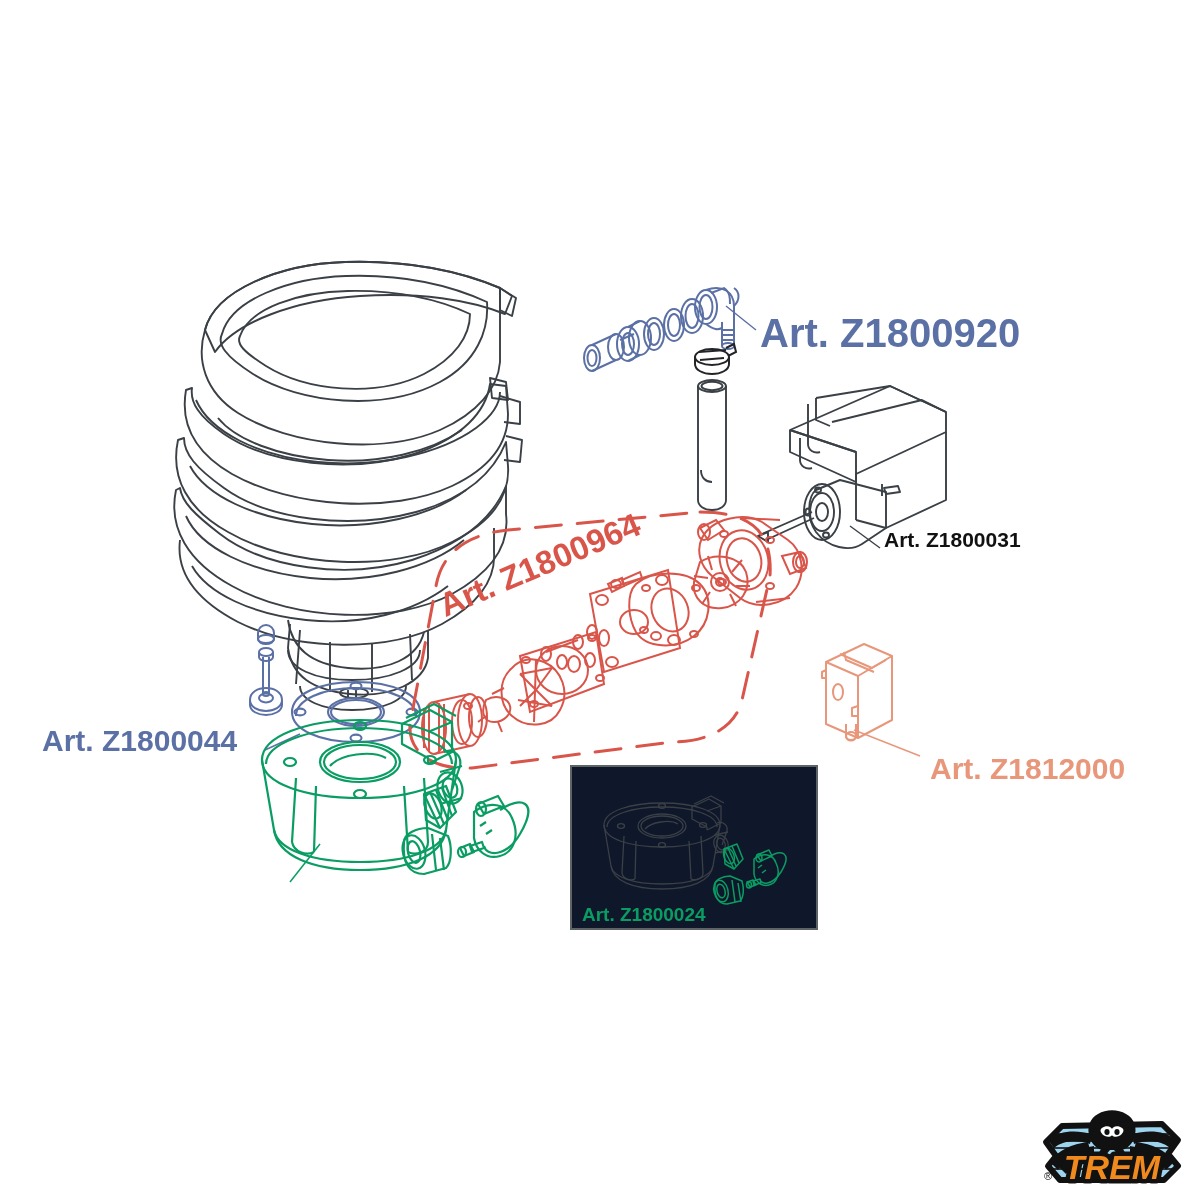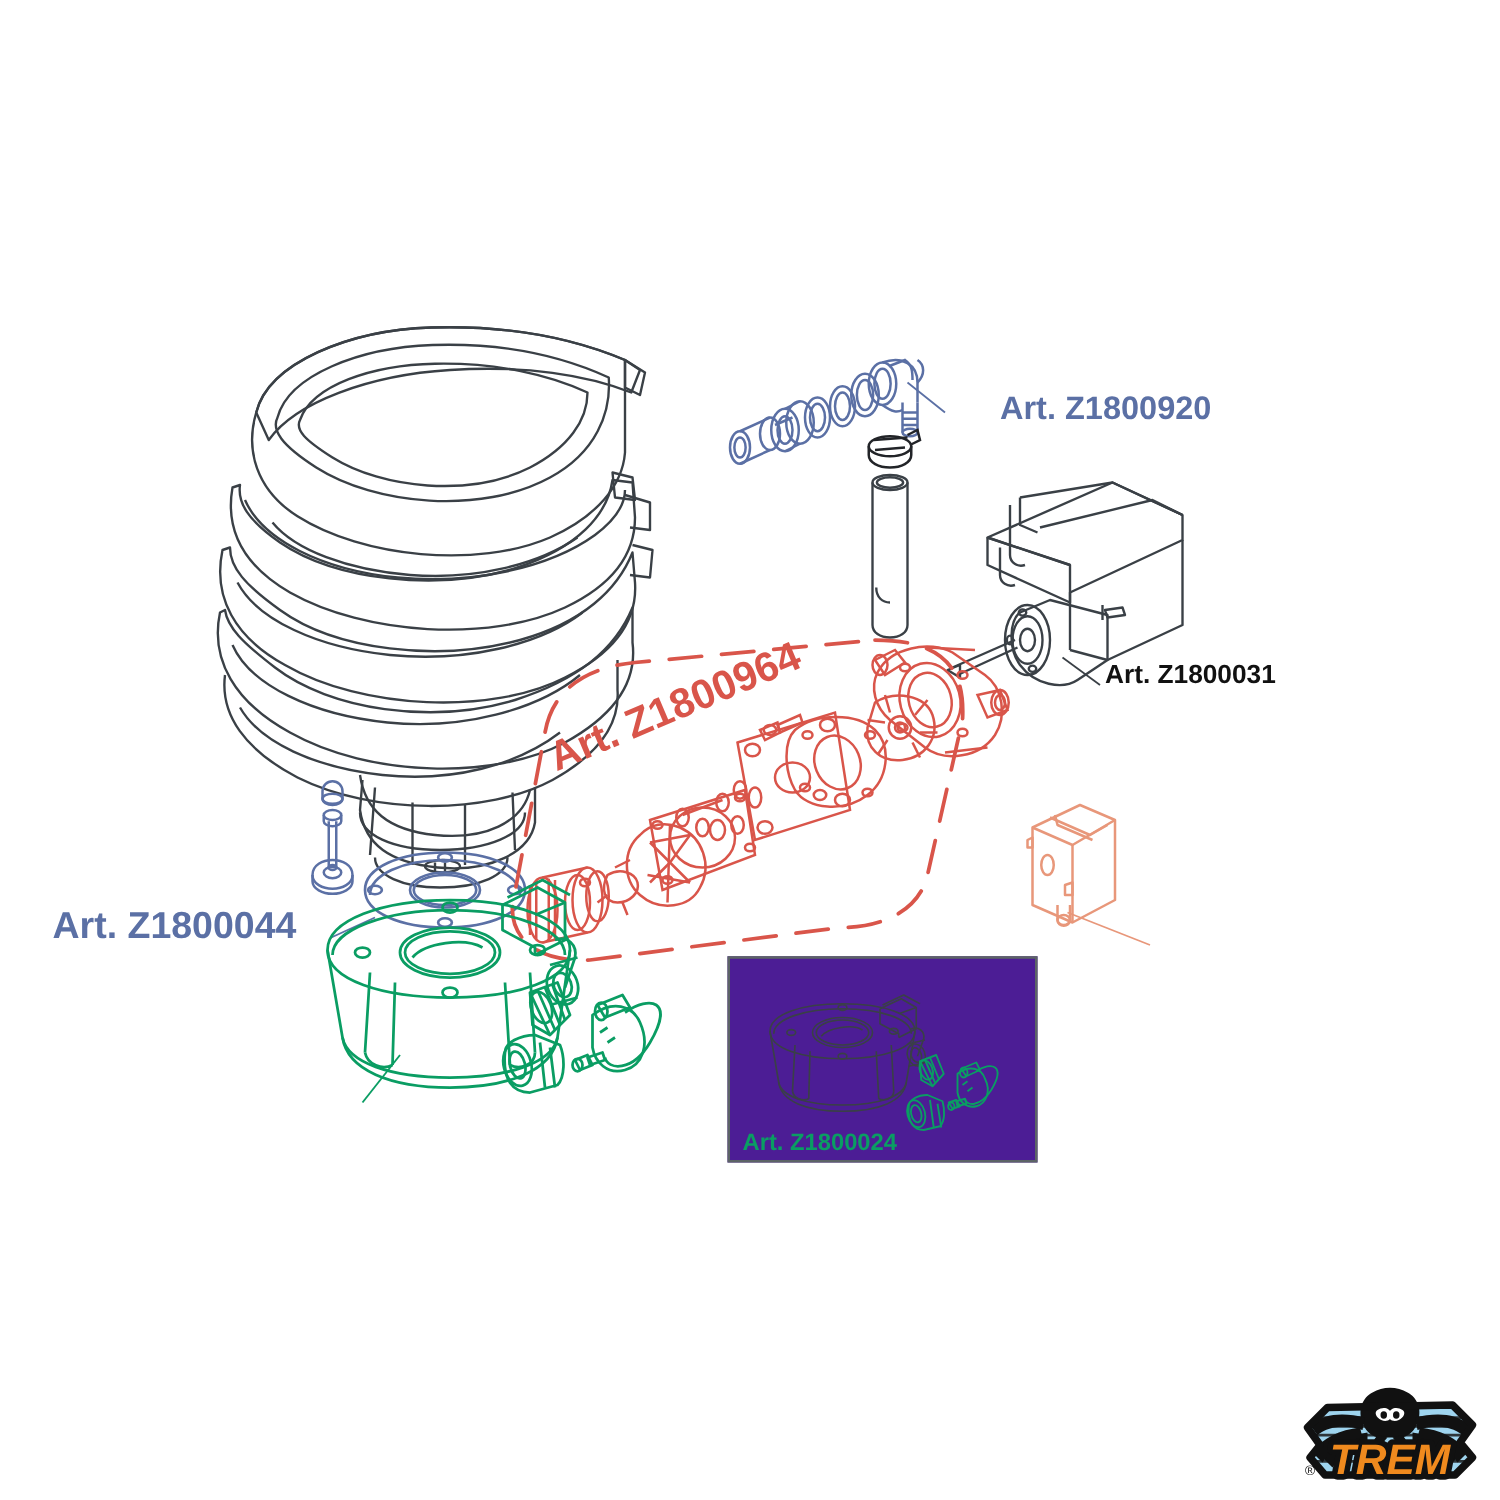--- a/index.html
+++ b/index.html
@@ -18,23 +18,22 @@
     position:absolute;
   }
   .lbl-blue   {color:#5b70a5;}
   .lbl-black  {color:#111111;}
   .lbl-green  {color:#0a9d63;}
   .lbl-orange {color:#e8977a;}
   .lbl-red    {color:#d9554a;}
   .inset-box{
     position:absolute;
     border:2px solid #5c6466;
-    background:#4c1d95;
+    background:#0f172a;
     box-sizing:border-box;
-    margin-left:12px;
   }
   .logo{position:absolute;}
 </style>
 </head>
 <body>
 
 <div id="stage">
 
   <svg class="layer" viewBox="0 0 1200 1200">
     <defs>
@@ -399,28 +398,29 @@
         <path d="M143 118 C143 113 150 109 158 109 L170 114
                  C172 121 172 130 168 134 L155 137 C147 137 142 131 143 118 Z"></path>
         <ellipse cx="149" cy="124" rx="7" ry="11" transform="rotate(-14 149 124)"></ellipse>
         <ellipse cx="149" cy="124" rx="4" ry="7" transform="rotate(-14 149 124)"></ellipse>
         <path d="M160 113 L163 135 M166 116 L169 135"></path>
       </g>
     </svg>
     <span class="lbl lbl-green" style="left:10px;top:137px;font-size:19px;">Art. Z1800024</span>
   </div>
 
-  <span class="lbl lbl-blue" style="left:800px;top:311px;font-size:26px;">Art. Z1800920</span>
+  <span class="lbl lbl-blue" style="left:760px;top:311px;font-size:40px;">Art. Z1800920</span>
 
   <span class="lbl lbl-black" style="left:884px;top:528px;font-size:21px;">Art. Z1800031</span>
 
   <span class="lbl lbl-red" style="left:441px;top:588px;font-size:33px;transform:rotate(-23deg);transform-origin:0 50%;">Art. Z1800964</span>
 
   <span class="lbl lbl-blue" style="left:42px;top:724px;font-size:30px;">Art. Z1800044</span>
 
+  <span class="lbl lbl-orange" style="left:930px;top:752px;font-size:30px;">Art. Z1812000</span>
 
 
   <div class="logo" style="left:1036px;top:1104px;width:152px;height:88px;">
     <svg viewBox="0 0 152 88" width="152" height="88">
       <defs>
         <clipPath id="bodyclip">
           <path d="M26 24 L12 38 L22 52 L14 62 L24 74 L128 74 L140 62 L130 50 L140 36 L126 22 Z"></path>
         </clipPath>
       </defs>
 

